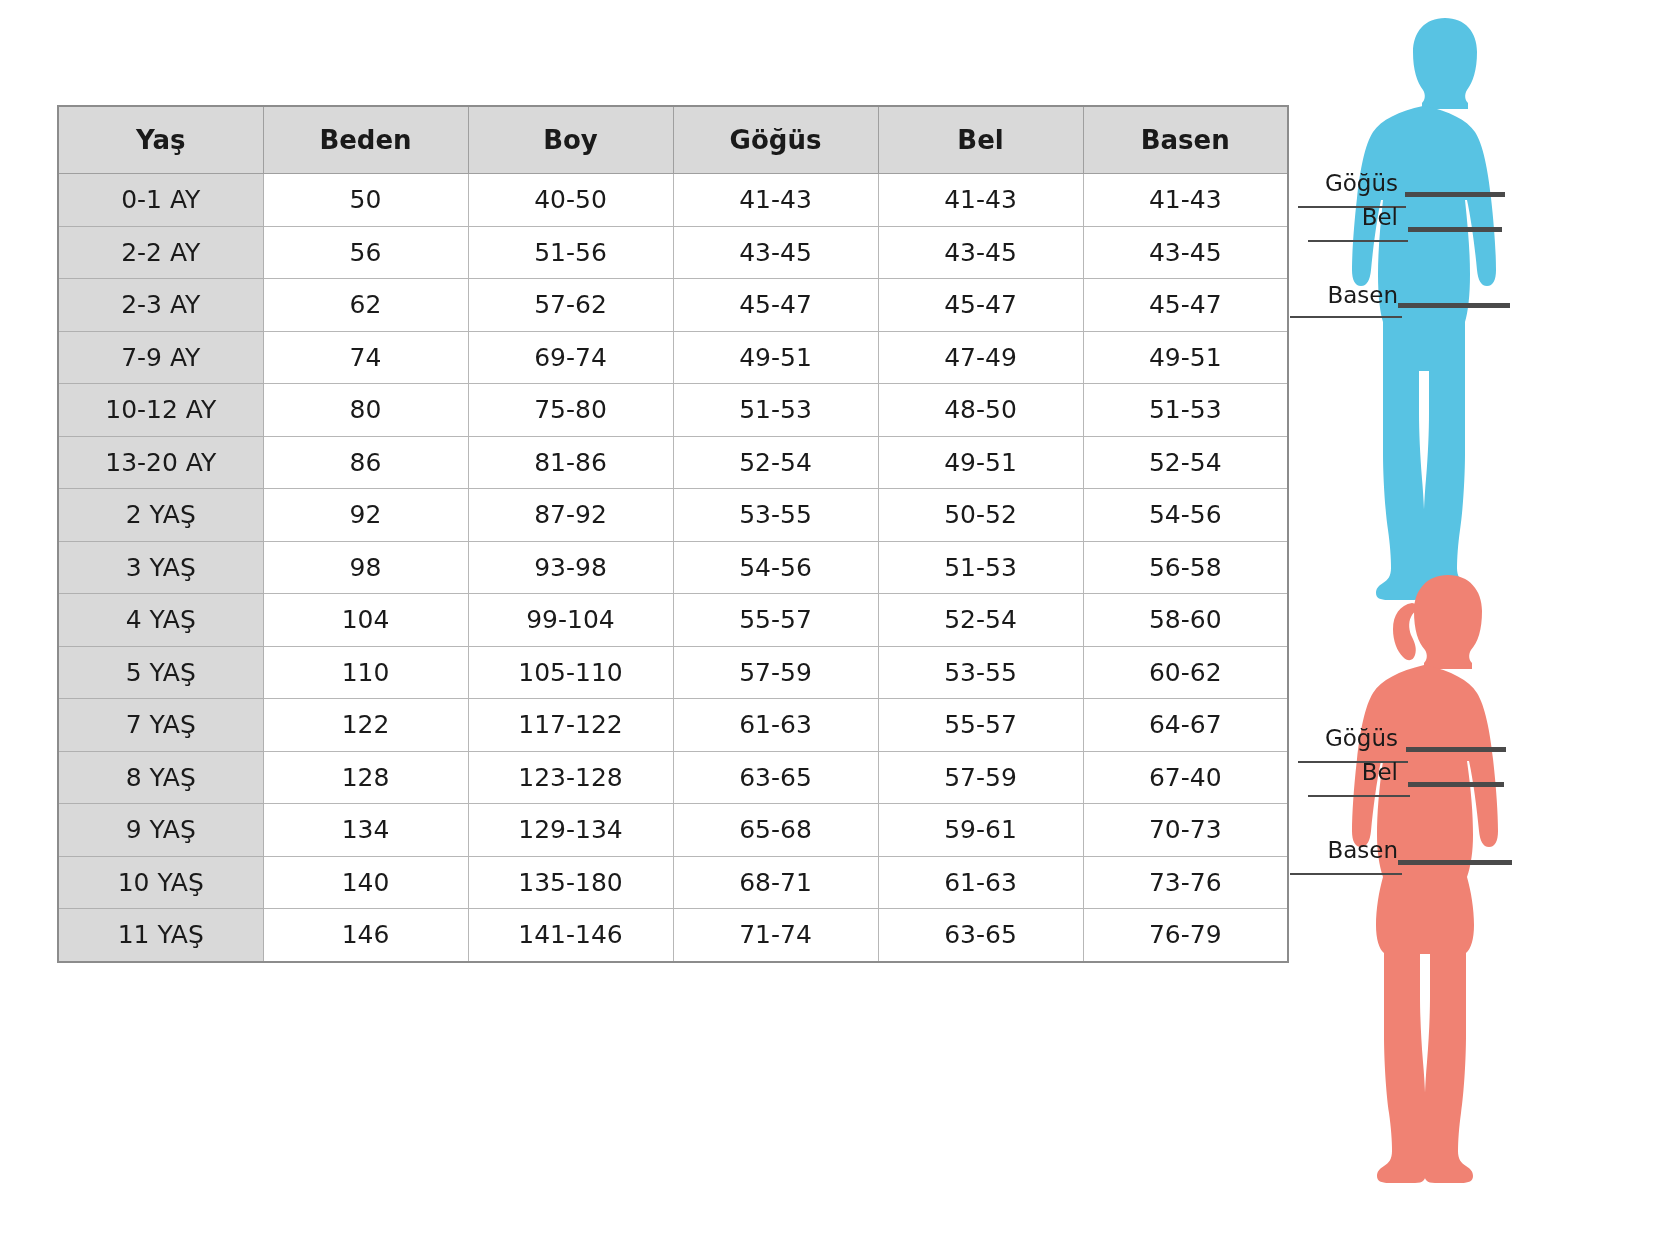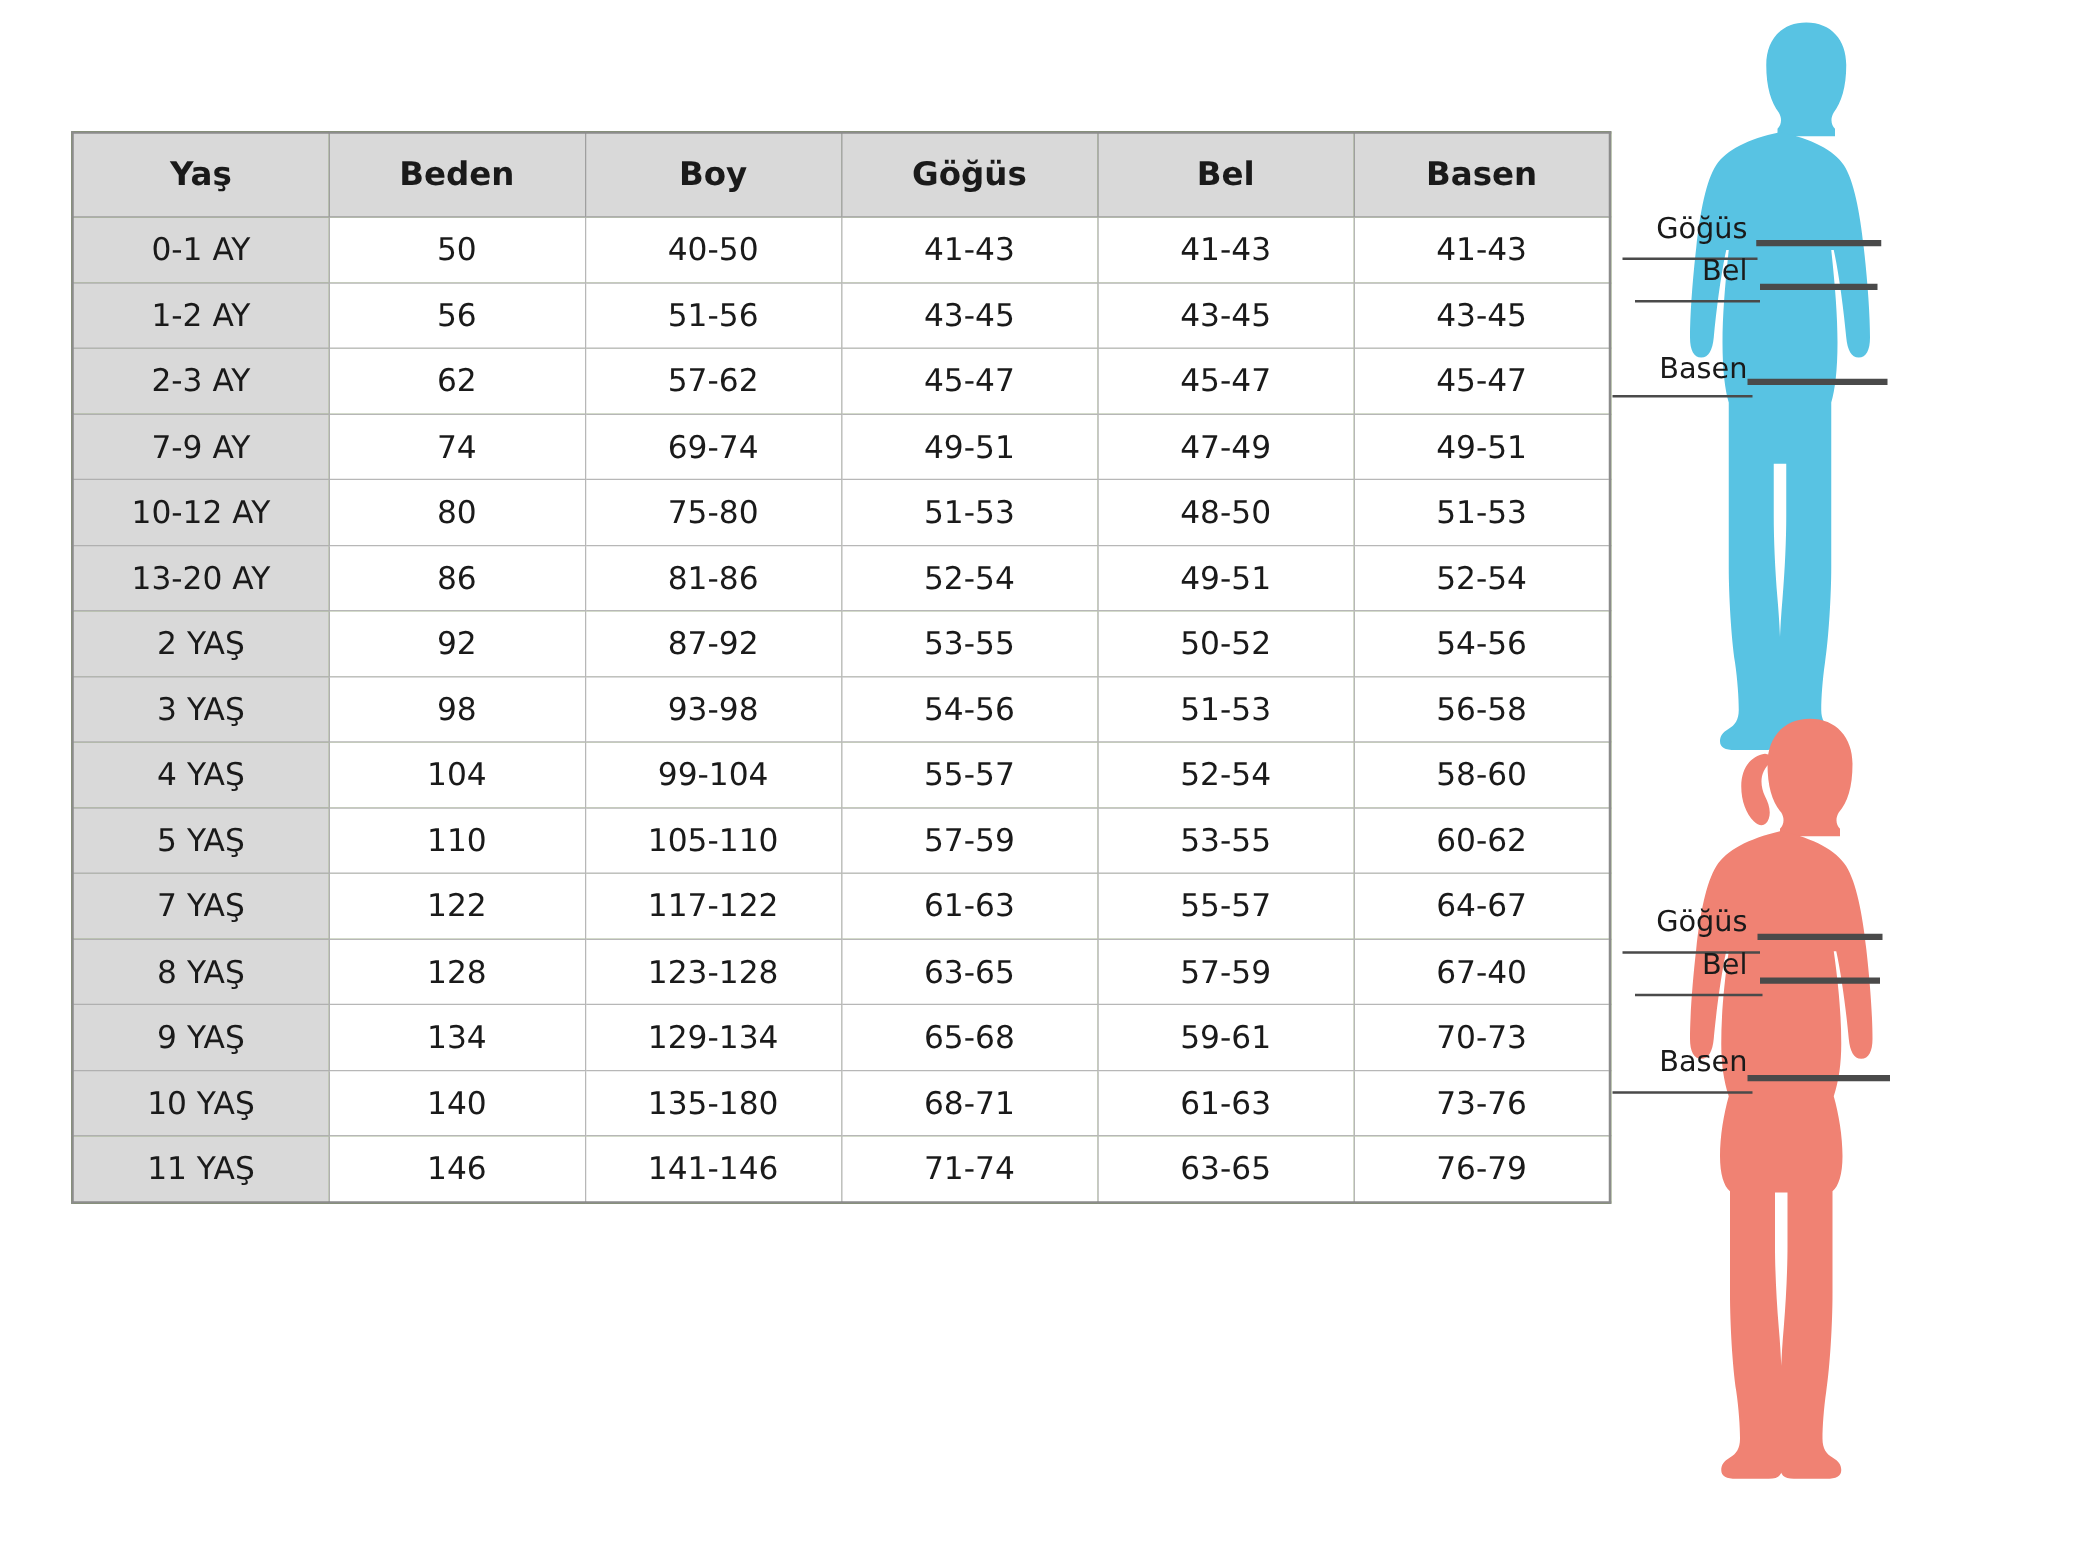--- a/index.html
+++ b/index.html
@@ -25,21 +25,21 @@
   .table-wrap {
     position: absolute;
     left: 57px;
     top: 105px;
     width: 1230px;
   }
   table.size-table {
     border-collapse: collapse;
     width: 1230px;
     table-layout: fixed;
-    background: #4d7c0f;
+    background: #c2410c;
   }
   table.size-table th,
   table.size-table td {
     border: 1px solid #b7b7b7;
     text-align: center;
     font-size: 25px;
     font-weight: normal;
     padding: 0;
     height: 51.5px;
     color: #1a1a1a;
@@ -142,21 +142,21 @@
       <tbody>
         <tr>
           <td class="age-cell">0-1 AY</td>
           <td>50</td>
           <td>40-50</td>
           <td>41-43</td>
           <td>41-43</td>
           <td>41-43</td>
         </tr>
         <tr>
-          <td class="age-cell">1-2 AY</td>
+          <td class="age-cell">2-2 AY</td>
           <td>56</td>
           <td>51-56</td>
           <td>43-45</td>
           <td>43-45</td>
           <td>43-45</td>
         </tr>
         <tr>
           <td class="age-cell">2-3 AY</td>
           <td>62</td>
           <td>57-62</td>

